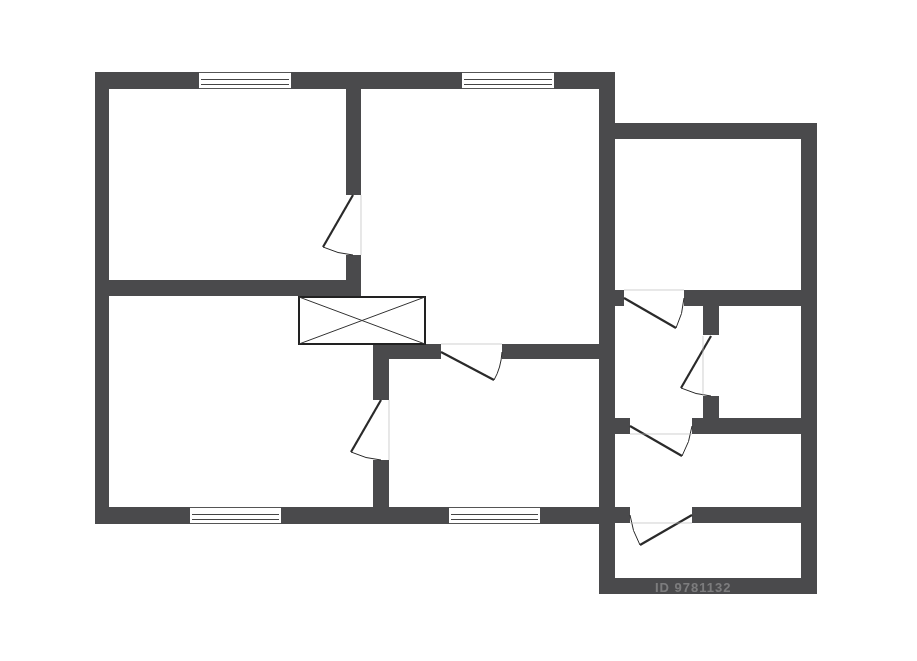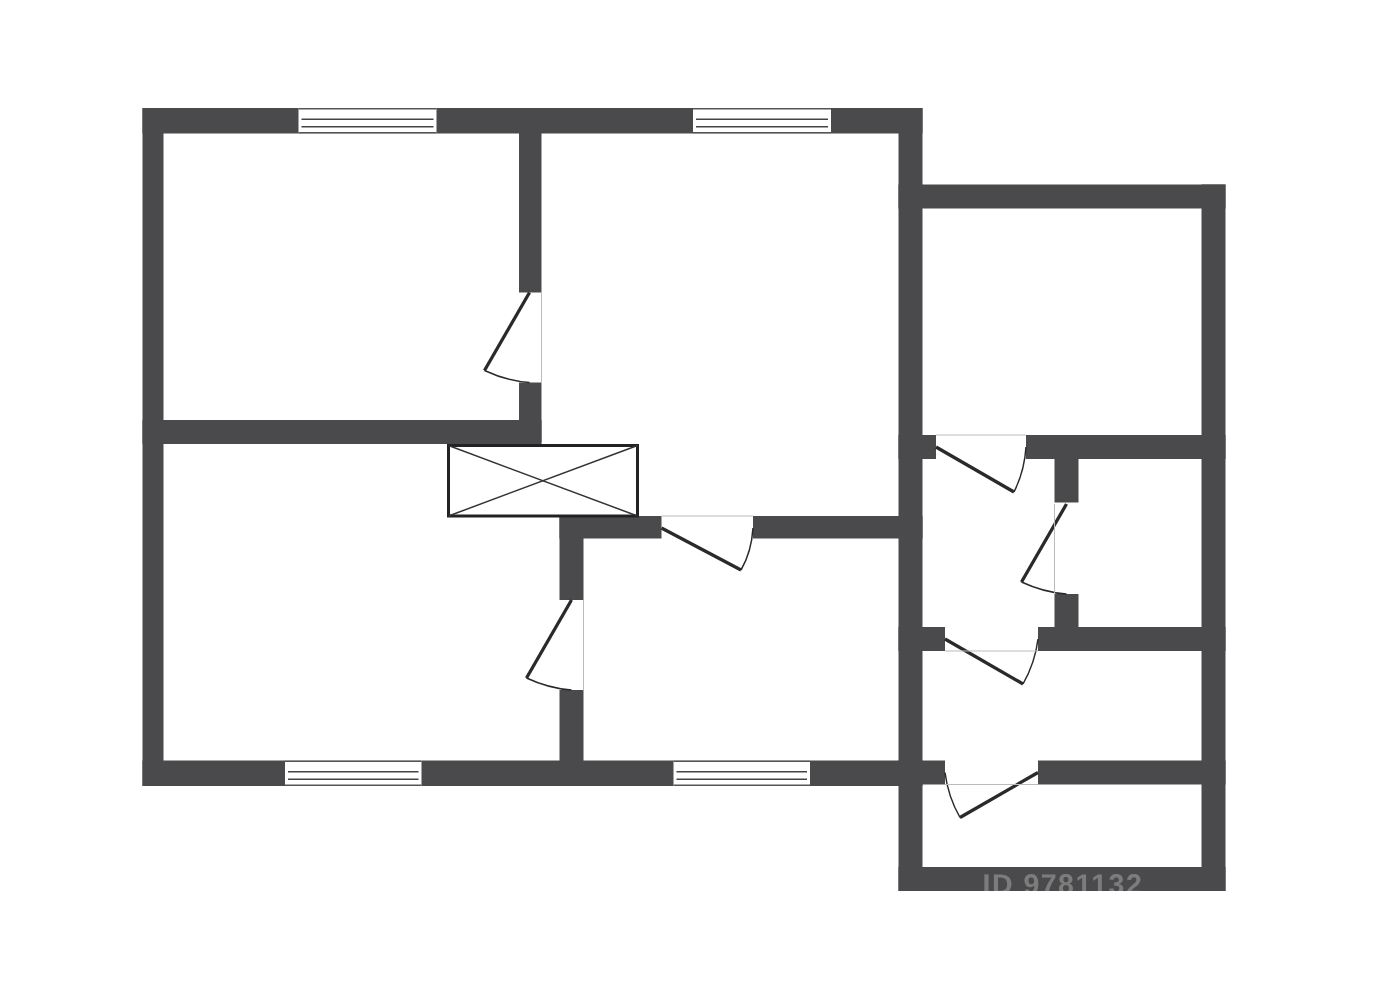--- a/index.html
+++ b/index.html
@@ -16,21 +16,21 @@
       box-sizing: border-box;
     }
     .window::before {
       content: ""; position: absolute; left: 2px; right: 2px; top: 50%;
       height: 4px; margin-top: -2px;
       border-top: 1px solid #444; border-bottom: 1px solid #444;
     }
     svg.overlay { position: absolute; left: 0; top: 0; }
     .watermark {
       position: absolute; left: 655px; top: 580px;
-      font-size: 19px; font-weight: bold; letter-spacing: 1px;
+      font-size: 13px; font-weight: bold; letter-spacing: 1px;
       color: rgba(255,255,255,0.28);
     }
     .watermark-center {
       position: absolute; left: 372px; top: 330px;
       font-size: 30px; font-weight: bold; color: rgba(0,0,0,0.05);
     }
   </style>
 </head>
 <body>
 

